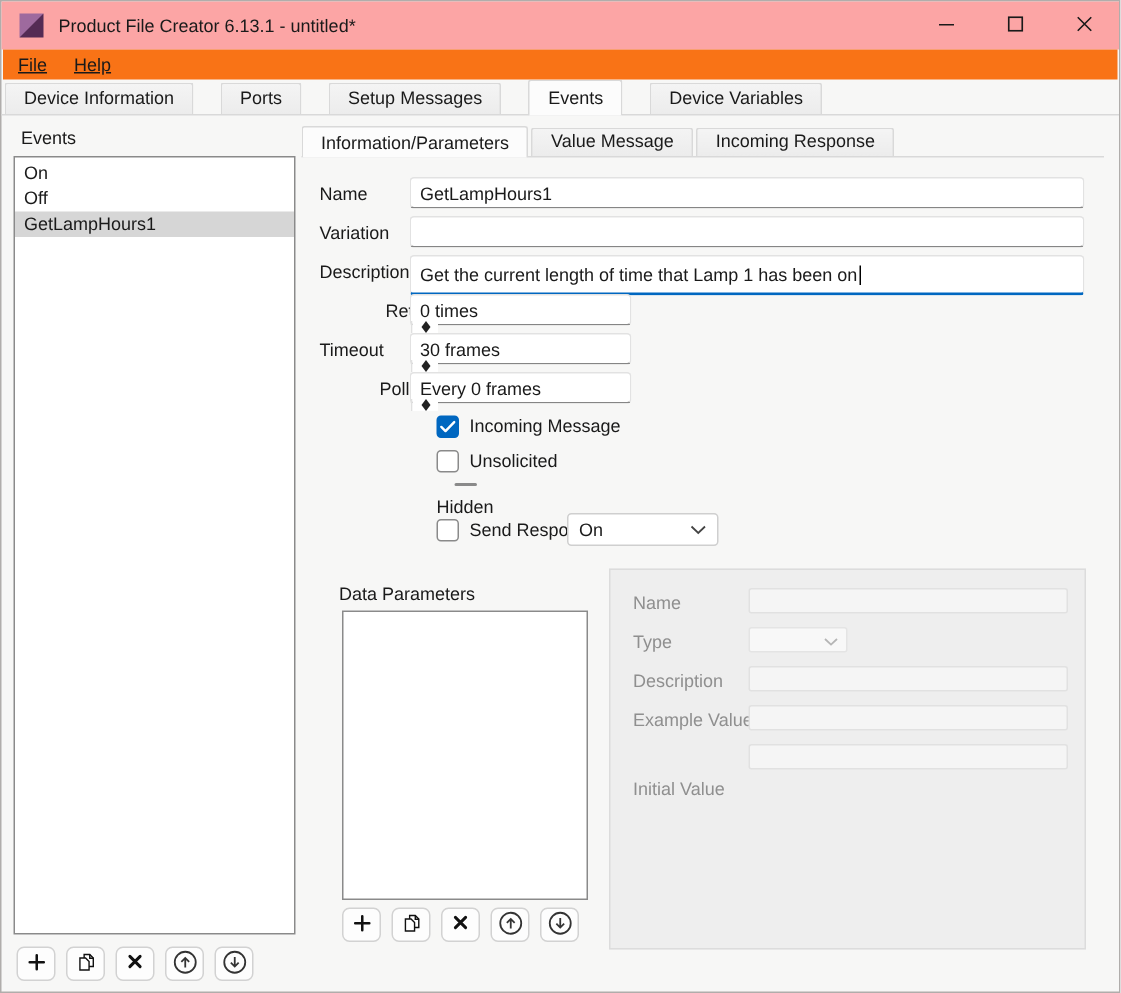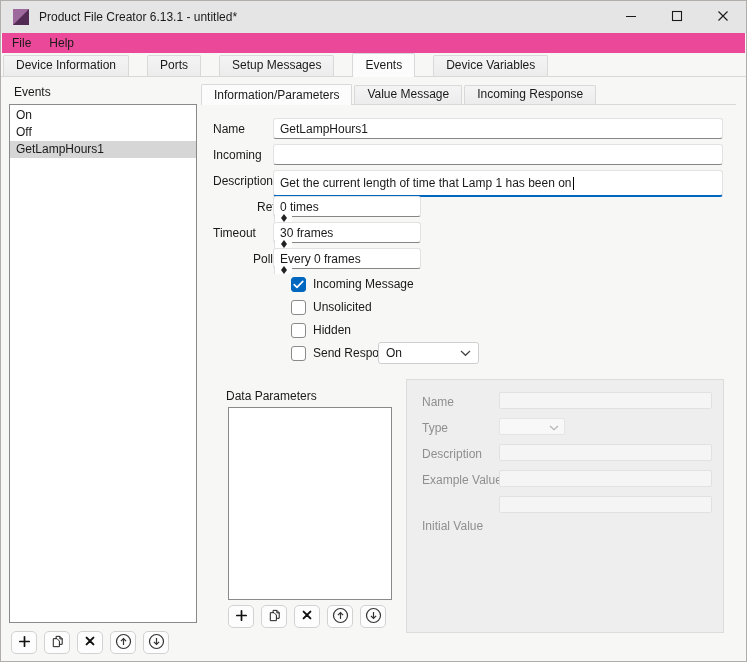--- a/index.html
+++ b/index.html
@@ -1,27 +1,27 @@
 <!DOCTYPE html>
 <html><head>
 <meta charset="utf-8">
 <style>
   html,body{margin:0;padding:0;background:#e8e8e8;}
   body{width:747px;height:662px;overflow:hidden;font-family:"Liberation Sans","DejaVu Sans",sans-serif;}
   .window{position:relative;width:745px;height:660px;border:1px solid #b0adab;background:#f7f7f6;font-size:12px;color:#1a1a1a;}
 
   
-  .titlebar{position:absolute;top:0;left:0;right:0;height:32px;background:#e5e5e5;display:flex;align-items:center;}
+  .titlebar{position:absolute;top:0;left:0;right:0;height:32px;background:#fca5a5;display:flex;align-items:center;}
   .app-icon{width:16px;height:16px;margin-left:12px;background:linear-gradient(135deg,#9e6a9e 49%,#542b54 51%);flex:0 0 auto;}
   .title-text{margin-left:10px;font-size:12px;white-space:nowrap;}
   .win-controls{position:absolute;right:0;top:0;height:32px;display:flex;}
   .win-btn{width:46px;height:32px;display:flex;align-items:center;justify-content:center;background:transparent;border:none;padding:0;cursor:default;}
 
   
-  .menubar{position:absolute;top:32px;left:1px;right:1px;height:20px;background:#ec4899;display:flex;align-items:center;}
+  .menubar{position:absolute;top:32px;left:1px;right:1px;height:20px;background:#f97316;display:flex;align-items:center;text-decoration:underline;}
   .menu-item{padding:0 8px;height:20px;line-height:20px;margin-left:2px;}
 
   
   .tabline-main{position:absolute;top:75px;left:0;right:0;height:1px;background:#d9d9d9;}
   .tabs-main{position:absolute;top:52px;left:2px;height:24px;display:flex;align-items:flex-end;gap:18px;z-index:2;}
   .tab{box-sizing:border-box;height:21px;line-height:19px;padding:0 12px;background:linear-gradient(#f4f4f4,#ececec);border:1px solid #d9d9d9;border-bottom:none;border-radius:2px 2px 0 0;margin-bottom:1px;white-space:nowrap;}
   .tab.active{height:24px;line-height:23px;background:#fcfcfc;margin-bottom:0;}
 
   
   .tabline-sub{position:absolute;top:103px;left:200px;width:535px;height:1px;background:#d9d9d9;}
@@ -155,21 +155,21 @@
   <div class="tabline-sub"></div>
   <div class="tabs-sub">
     <span class="tab active">Information/Parameters</span>
     <span class="tab">Value Message</span>
     <span class="tab">Incoming Response</span>
   </div>
 
   <div class="flabel" style="top:121px;">Name</div>
   <input class="tfield" style="top: 117px;" value="GetLampHours1">
 
-  <div class="flabel" style="top:147px;">Incoming</div>
+  <div class="flabel" style="top:147px;">Variation</div>
   <input class="tfield" style="top: 143px;" value="">
 
   <div class="flabel" style="top:173px;">Description</div>
   <div class="tfield focused" style="top:169px;">
     <span>Get the current length of time that Lamp 1 has been on</span>
       <span class="caret"></span>
   </div>
 
   <div class="flabel" style="top:199px;margin-left:44px;">Retry</div>
   <div class="spin" style="top:195px;">
@@ -215,21 +215,21 @@
         <svg width="11" height="9" viewBox="0 0 11 9">
           <path d="M1.2 4.6L4 7.4 9.8 1.4" fill="none" stroke="#fff" stroke-width="1.6" stroke-linecap="round" stroke-linejoin="round"></path>
         </svg>
       </span>
     <span>Incoming Message</span>
   </div>
   <div class="cbrow" style="top:298px;">
     <span class="cbox"></span>
     <span>Unsolicited</span>
   </div>
-  <div class="cbrow" style="top:321px;">
+  <div class="cbrow" style="top:321px;flex-direction:column;">
     <span class="cbox"></span>
     <span>Hidden</span>
   </div>
   <div class="cbrow" style="top:344px;">
     <span class="cbox"></span>
     <span>Send Response</span>
   </div>
   <div class="combo send">
     <span>On</span>
     <span><svg width="11" height="7" viewBox="0 0 11 7">

